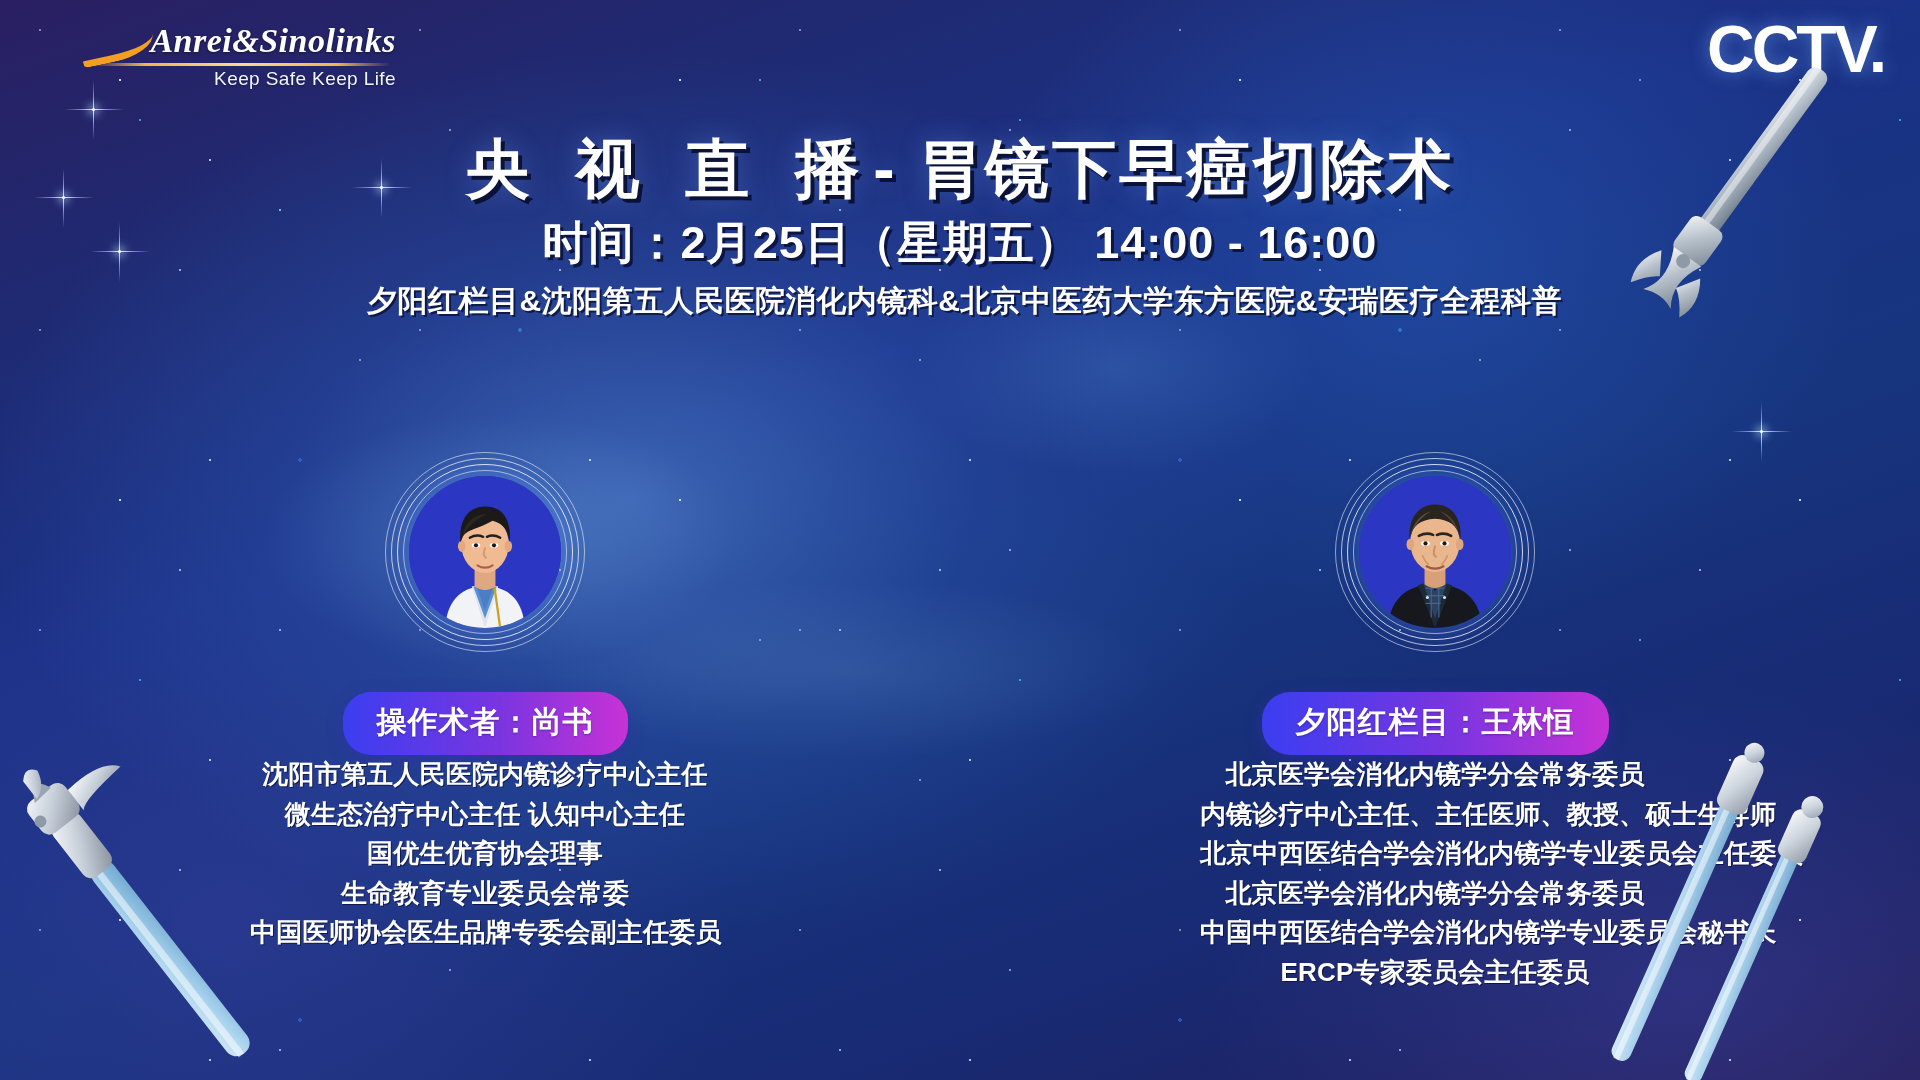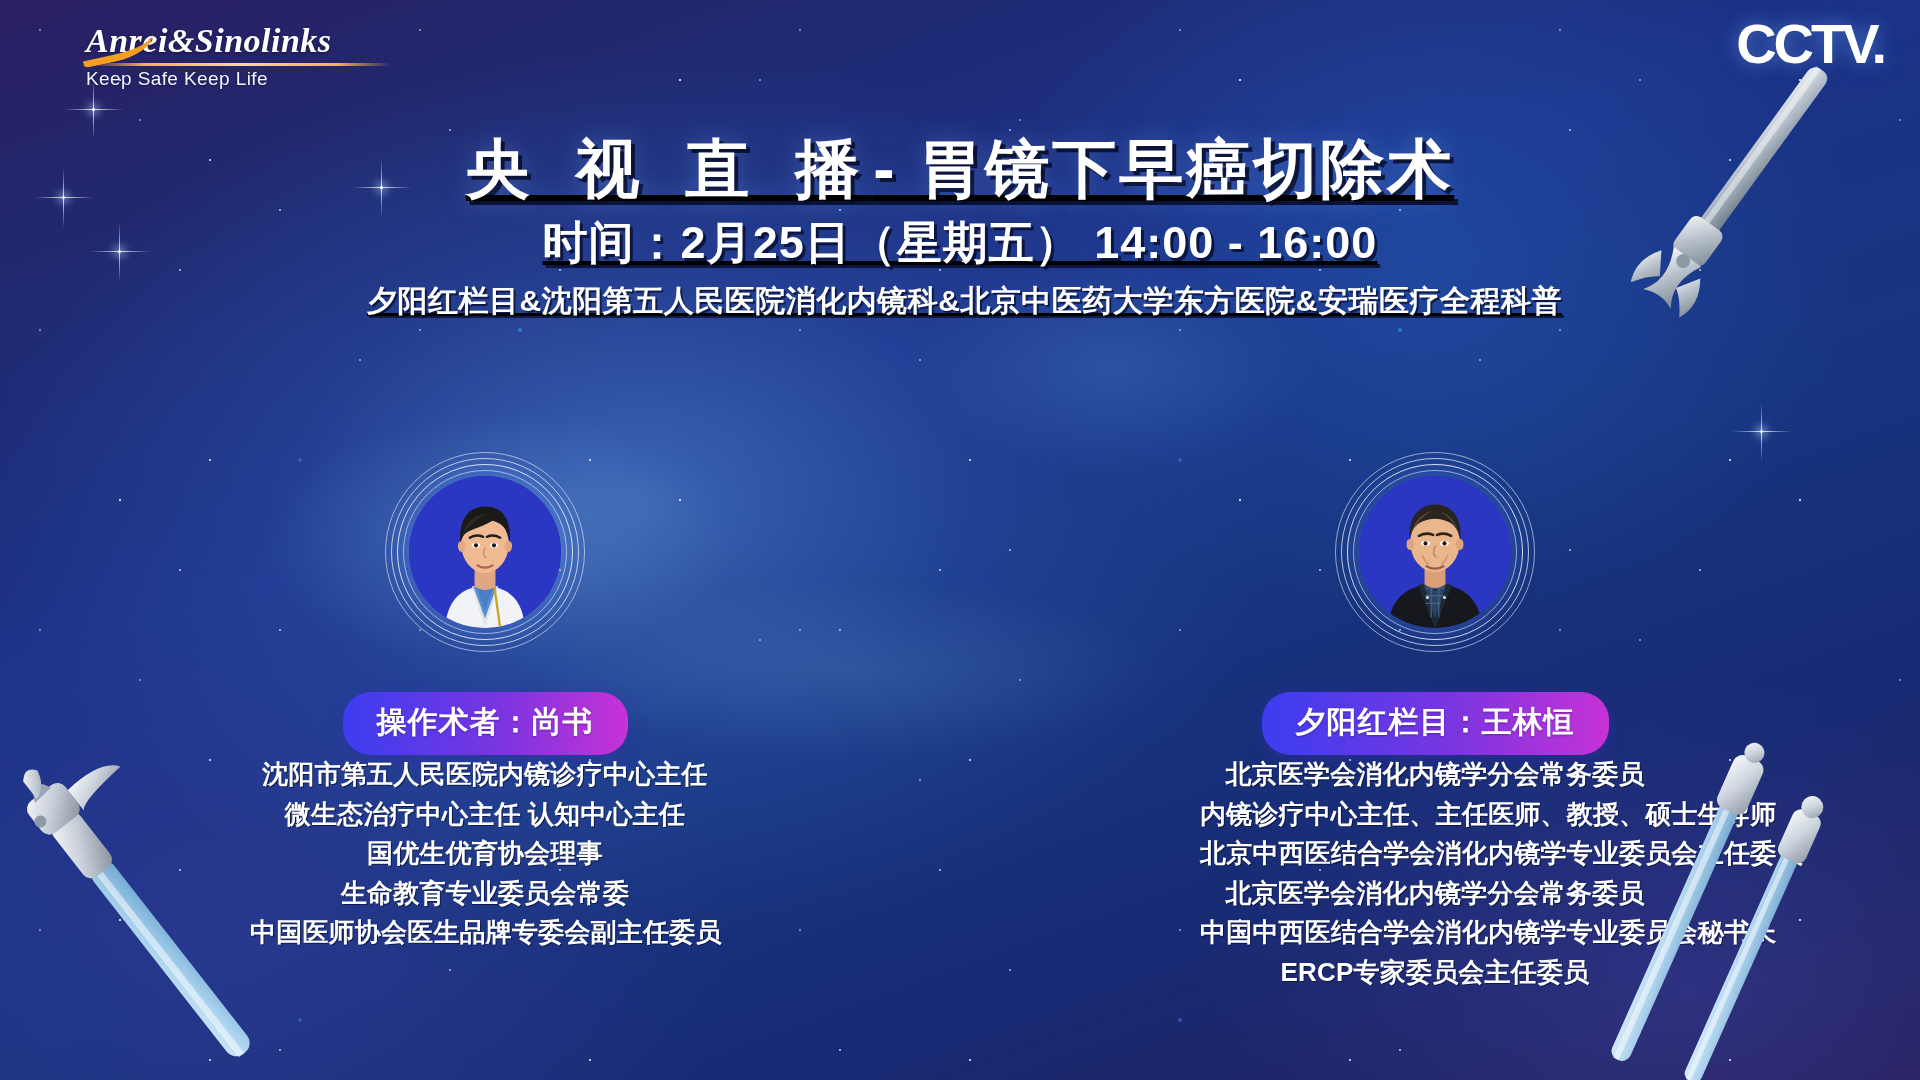--- a/index.html
+++ b/index.html
@@ -88,21 +88,21 @@
   .glow-star::before { left: -28px; top: 1px; width: 60px; height: 1px; }
   .glow-star::after  { top: -28px; left: 1px; width: 1px; height: 60px;
       background: linear-gradient(180deg, rgba(255,255,255,0) 0%, rgba(255,255,255,0.85) 50%, rgba(255,255,255,0) 100%); }
 
   
   #brand {
     position: absolute;
     left: 86px;
     top: 22px;
     width: 310px;
-    text-align: left;
+    text-align: right;
   }
   #brand .brand-name {
     position: relative;
     font-family: "Liberation Serif", "DejaVu Serif", serif;
     font-style: italic;
     font-weight: bold;
     font-size: 34px;
     letter-spacing: 0.5px;
     color: #ffffff;
     text-shadow: 0 1px 3px rgba(0,0,0,0.45);
@@ -133,35 +133,34 @@
     text-shadow: 0 1px 2px rgba(0,0,0,0.4);
   }
 
   
   #cctv {
     position: absolute;
     right: 36px;
     top: 16px;
     font-family: "Liberation Sans", "DejaVu Sans", sans-serif;
     font-weight: bold;
-    font-size: 56px;
+    font-size: 66px;
     line-height: 1;
     letter-spacing: -3px;
     color: #ffffff;
     text-shadow: 0 0 18px rgba(120,180,255,0.55);
   }
 
   
   #headline {
     position: absolute;
     left: 0;
     right: 0;
     top: 126px;
     text-align: center;
-    text-decoration: underline;
   }
   #title {
     font-size: 64px;
     font-weight: bold;
     color: #ffffff;
     letter-spacing: 3px;
     text-shadow: 4px 4px 0 rgba(6,10,40,0.85), 0 0 26px rgba(120,170,255,0.35);
   }
   #title .sp { letter-spacing: 14px; }
   #datetime {

